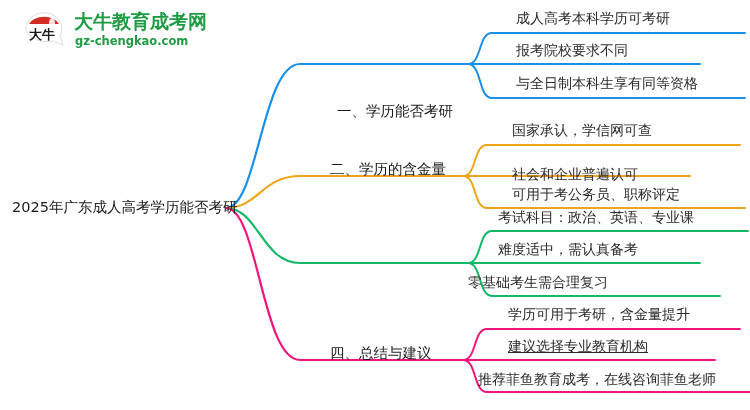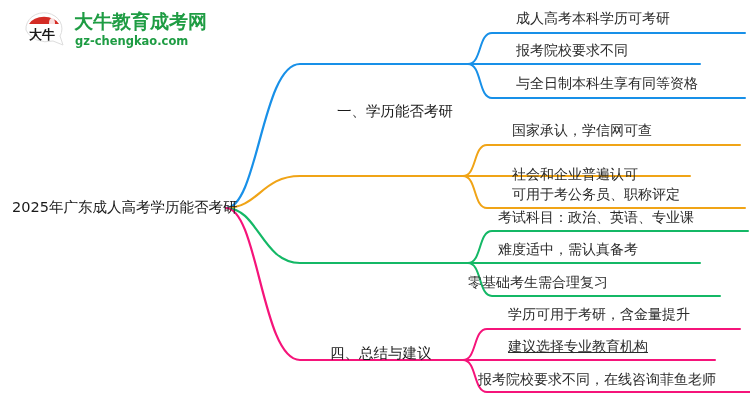--- a/index.html
+++ b/index.html
@@ -134,26 +134,27 @@
     <div class="logo-text-en">gz-chengkao.com</div>
   </div>
 
   <div class="node root-node">2025年广东成人高考学历能否考研</div>
 
   <div class="node branch-node b1" style="top:64px;margin-top:40px;">一、学历能否考研</div>
   <div class="node leaf-node" style="left:516px; top:11px;">成人高考本科学历可考研</div>
   <div class="node leaf-node" style="left:516px; top:43px;">报考院校要求不同</div>
   <div class="node leaf-node" style="left:516px; top:76px;">与全日制本科生享有同等资格</div>
 
+  <div class="node branch-node b2" style="top:162px;">二、学历的含金量</div>
   <div class="node leaf-node" style="left:512px; top:123px;">国家承认，学信网可查</div>
   <div class="node leaf-node" style="left:512px; top:167px;">社会和企业普遍认可</div>
   <div class="node leaf-node" style="left:512px; top:187px;">可用于考公务员、职称评定</div>
 
   <div class="node leaf-node" style="left:498px; top:210px;">考试科目：政治、英语、专业课</div>
   <div class="node leaf-node" style="left:498px; top:242px;">难度适中，需认真备考</div>
   <div class="node leaf-node" style="left:468px; top:275px;">零基础考生需合理复习</div>
 
   <div class="node branch-node b4" style="top:346px;">四、总结与建议</div>
   <div class="node leaf-node" style="left:508px; top:307px;">学历可用于考研，含金量提升</div>
   <div class="node leaf-node" style="left:508px; top:339px;text-decoration:underline;">建议选择专业教育机构</div>
-  <div class="node leaf-node" style="left:478px; top:372px;">报考院校要求不同，在线咨询菲鱼老师</div>
+  <div class="node leaf-node" style="left:478px; top:372px;">推荐菲鱼教育成考，在线咨询菲鱼老师</div>
 
 </div>
 
 </body></html>

